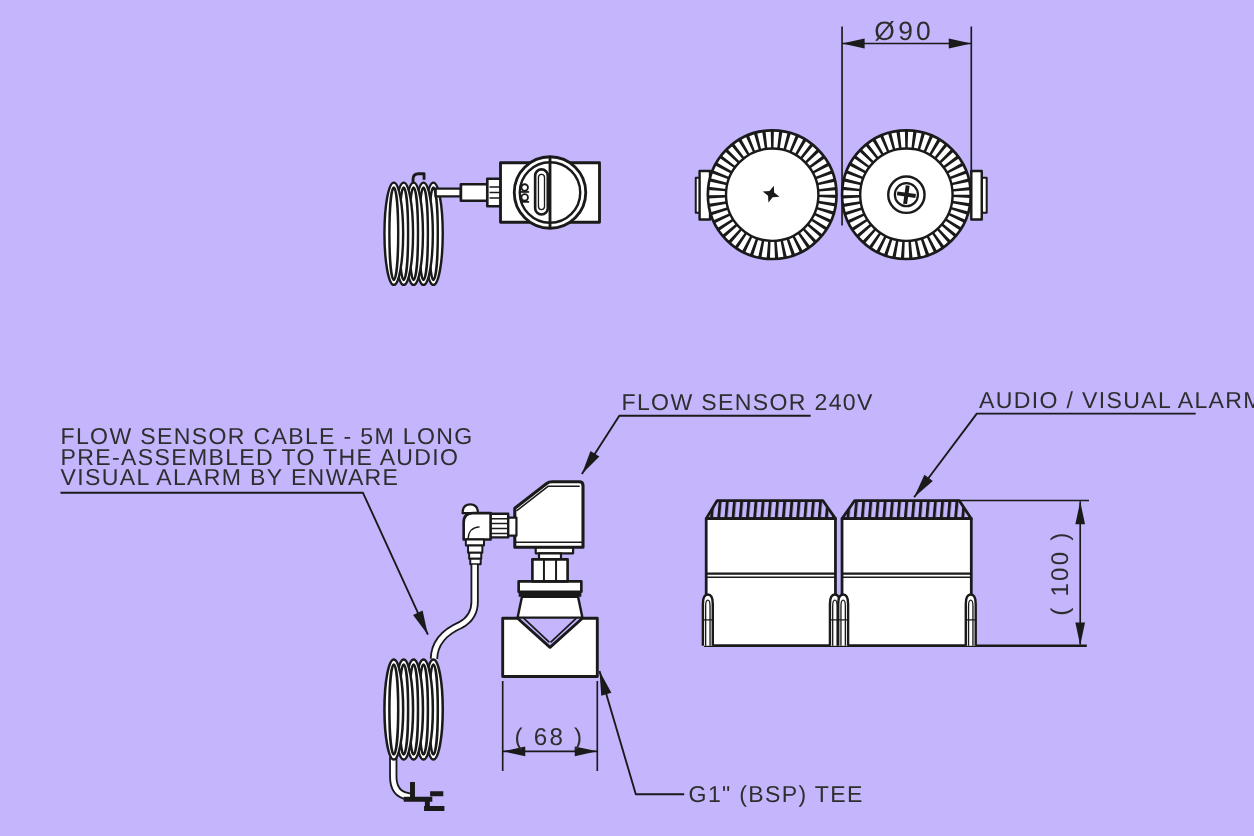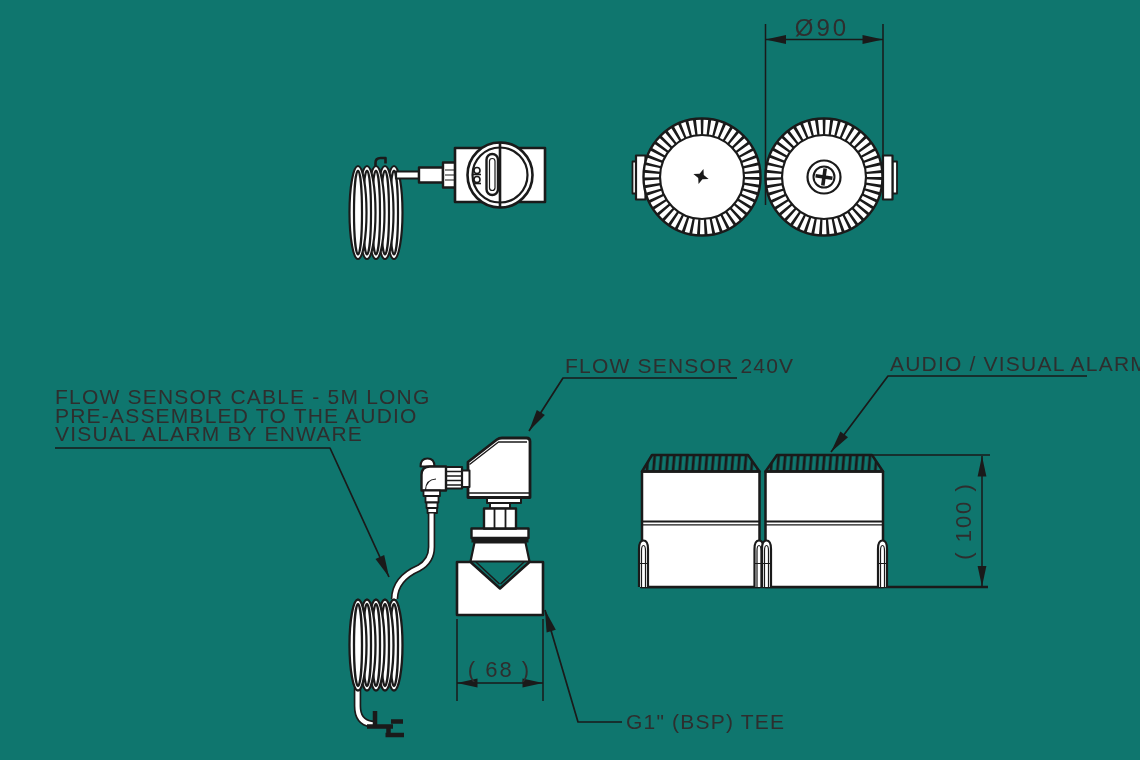--- a/index.html
+++ b/index.html
@@ -1,16 +1,16 @@
 <!DOCTYPE html>
 <html><head>
 <meta charset="utf-8">
 <style>
   html,body { margin:0; padding:0; background:#ffffff; }
-  .stage { position:relative; width:1140px; height:760px; background:#0f766e; overflow:hidden; }
+  .stage { position:relative; width:1140px; height:760px; background:#c4b5fd; overflow:hidden; }
   svg text { font-family:"Liberation Sans", sans-serif; fill:#2e2e2e; }
   .lbl    { font-size:21px; letter-spacing:1.2px; }
   .dim    { font-size:22px; letter-spacing:2px; }
   .dimbig { font-size:24px; letter-spacing:3px; }
   .ln { stroke:#1a1a1a; fill:none; stroke-linejoin:round; }
   .wf { fill:#ffffff; }
   .bf { fill:#1a1a1a; stroke:none; }
 </style>
 </head>
 <body>

